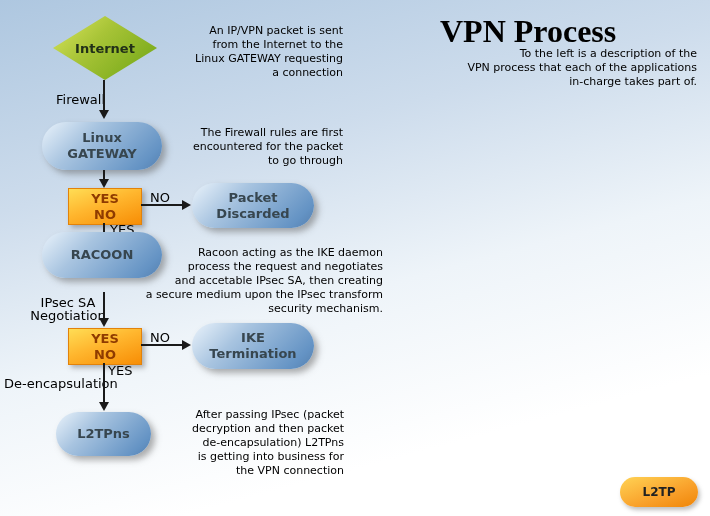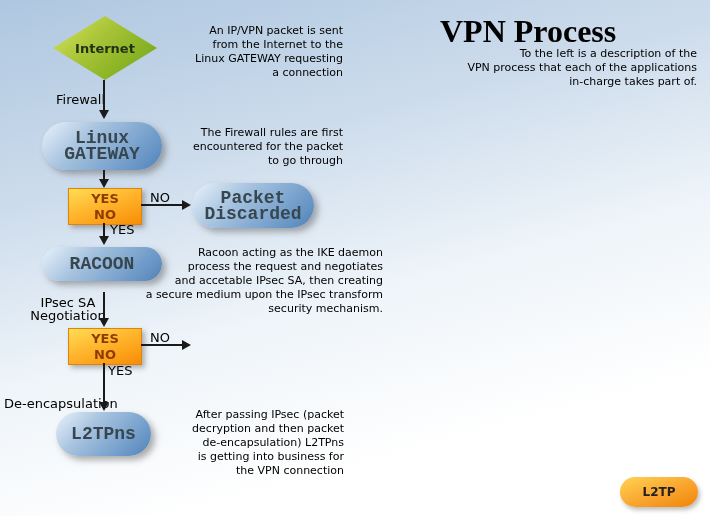--- a/index.html
+++ b/index.html
@@ -16,21 +16,21 @@
     position:absolute; font-size:11px; line-height:14px; color:#000;
     text-align:right; white-space:pre-line;
   }
   .edge-label { position:absolute; font-size:13px; line-height:13px; color:#000; white-space:pre-line; }
   .edge-label.center { text-align:center; }
   .pill {
     position:absolute; display:flex; align-items:center; justify-content:center;
     text-align:center; border-radius:40px;
     background:linear-gradient(135deg,#eaf3fb 0%,#a8c4e0 35%,#6493c4 85%,#557fae 100%);
     box-shadow:4px 4px 6px rgba(96,96,96,0.5);
-    color:#37464f; font-weight:bold; font-size:18px; line-height:16px; white-space:pre-line;font-family:Liberation Mono, monospace;
+    color:#37464f; font-weight:bold; font-size:13px; line-height:16px; white-space:pre-line;
   }
   .diamond {
     position:absolute; display:flex; align-items:center; justify-content:center;
     clip-path:polygon(50% 0%,100% 50%,50% 100%,0% 50%);
     background:linear-gradient(135deg,#dbe75e 0%,#a8c437 40%,#6ea414 100%);
     color:#213018; font-weight:bold; font-size:13px;
     filter:drop-shadow(4px 4px 3px rgba(96,96,96,0.55));
   }
   .decision {
     position:absolute; display:flex; align-items:center; justify-content:center;
@@ -103,21 +103,21 @@
 
   <div class="pill" style="left:192px;top:183px;width:122px;height:45px;">
     <span>Packet
 Discarded</span>
   </div>
 
   <div class="edge-label" style="left:110px;top:223px;">YES</div>
   <div class="vline" style="left:103px;top:223px;height:13px;"></div>
   <div class="ah-down" style="left:99px;top:236px;"></div>
 
-  <div class="pill" style="left:42px;top:247px;width:120px;height:34px;">
+  <div class="pill" style="left:42px;top:232px;width:120px;height:46px;">
     <span>RACOON</span>
   </div>
   <div class="note" style="left:131px;top:246px;width:252px;">Racoon acting as the IKE daemon
 process the request and negotiates
 and accetable IPsec SA, then creating
 a secure medium upon the IPsec transform
 security mechanism.</div>
 
   <div class="edge-label center" style="left:28px;top:296px;width:80px;">IPsec SA
 Negotiation</div>
@@ -125,23 +125,27 @@
   <div class="ah-down" style="left:99px;top:318px;"></div>
 
   <div class="decision" style="left:68px;top:328px;width:72px;height:35px;">
     <span>YES
 NO</span>
   </div>
   <div class="edge-label" style="left:150px;top:331px;">NO</div>
   <div class="hline" style="left:141px;top:344px;width:41px;"></div>
   <div class="ah-right" style="left:182px;top:340px;"></div>
 
+  <div class="pill" style="left:192px;top:323px;width:122px;height:46px;">
+    <span>IKE
+Termination</span>
+  </div>
 
   <div class="edge-label" style="left:108px;top:364px;">YES</div>
-  <div class="edge-label" style="left:4px;top:377px;margin-top:20px;">De-encapsulation</div>
+  <div class="edge-label" style="left:4px;top:377px;">De-encapsulation</div>
   <div class="vline" style="left:103px;top:363px;height:39px;"></div>
   <div class="ah-down" style="left:99px;top:402px;"></div>
 
   <div class="pill" style="left:56px;top:412px;width:95px;height:44px;">
     <span>L2TPns</span>
   </div>
   <div class="note" style="left:162px;top:408px;width:182px;">After passing IPsec (packet
 decryption and then packet
 de-encapsulation) L2TPns
 is getting into business for

